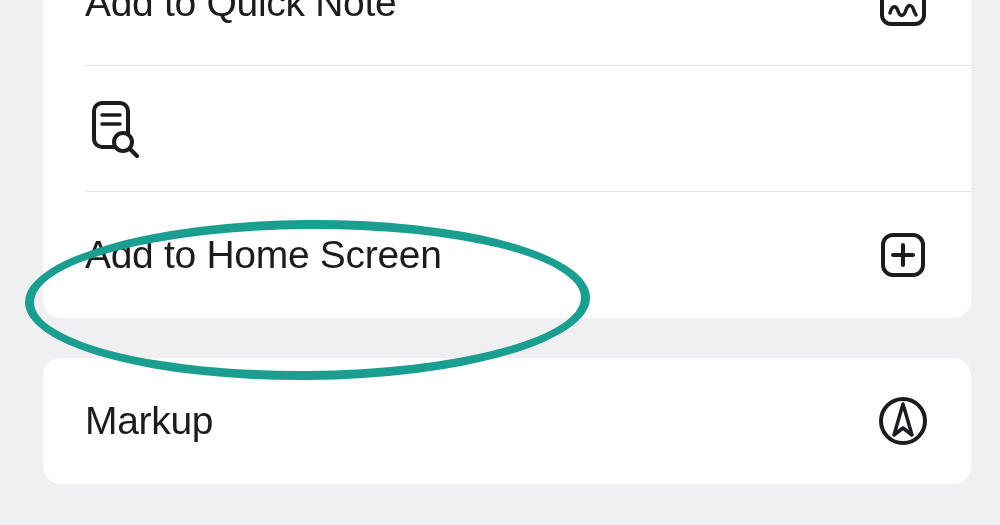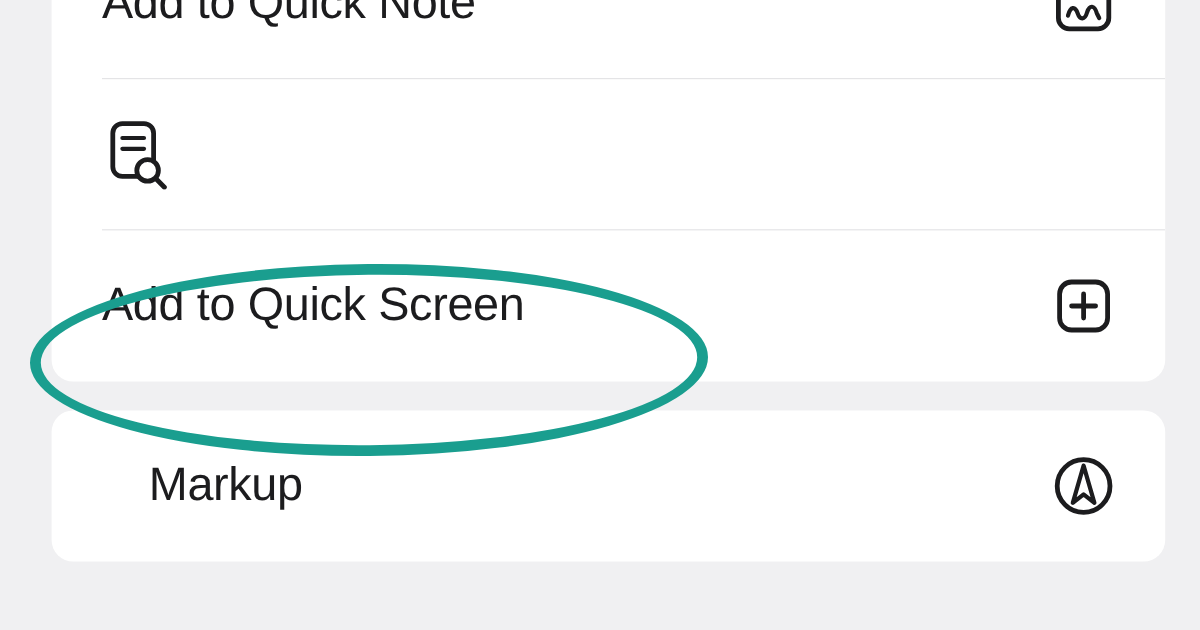--- a/index.html
+++ b/index.html
@@ -19,22 +19,21 @@
       background: #ffffff;
       border-radius: 18px;
       margin-left: 43px;
       margin-right: 29px;
       overflow: hidden;
     }
     .menu-group.first {
       margin-top: -60px;
     }
     .menu-group.second {
-      margin-top: 24px;
-      padding-left: 39px;
+      margin-top: 40px;
     }
     .menu-item {
       display: flex;
       align-items: center;
       justify-content: space-between;
       padding: 35px 40px 35px 42px;
       position: relative;
       cursor: pointer;
     }
     .menu-item:not(:last-child)::after {
@@ -93,21 +92,21 @@
         <rect x="8" y="3" width="34" height="44" rx="8" stroke="#1c1c1e" stroke-width="4" fill="none"></rect>
         <line x1="16" y1="15" x2="34" y2="15" stroke="#1c1c1e" stroke-width="3.5" stroke-linecap="round"></line>
         <line x1="16" y1="24" x2="34" y2="24" stroke="#1c1c1e" stroke-width="3.5" stroke-linecap="round"></line>
         <circle cx="37" cy="42" r="9" stroke="#1c1c1e" stroke-width="4" fill="#ffffff"></circle>
         <line x1="44" y1="49" x2="51" y2="56" stroke="#1c1c1e" stroke-width="4" stroke-linecap="round"></line>
       </svg>
     </span>
   </div>
 
   <div class="menu-item">
-    <span class="menu-label">Add to Quick Screen</span>
+    <span class="menu-label">Add to Home Screen</span>
     <span class="icon-wrap">
       <svg width="50" height="50" viewBox="0 0 50 50" fill="none">
         <rect x="5" y="5" width="40" height="40" rx="10" stroke="#1c1c1e" stroke-width="4" fill="none"></rect>
         <line x1="25" y1="15" x2="25" y2="35" stroke="#1c1c1e" stroke-width="4" stroke-linecap="round"></line>
         <line x1="15" y1="25" x2="35" y2="25" stroke="#1c1c1e" stroke-width="4" stroke-linecap="round"></line>
       </svg>
     </span>
   </div>
 
 </div>

